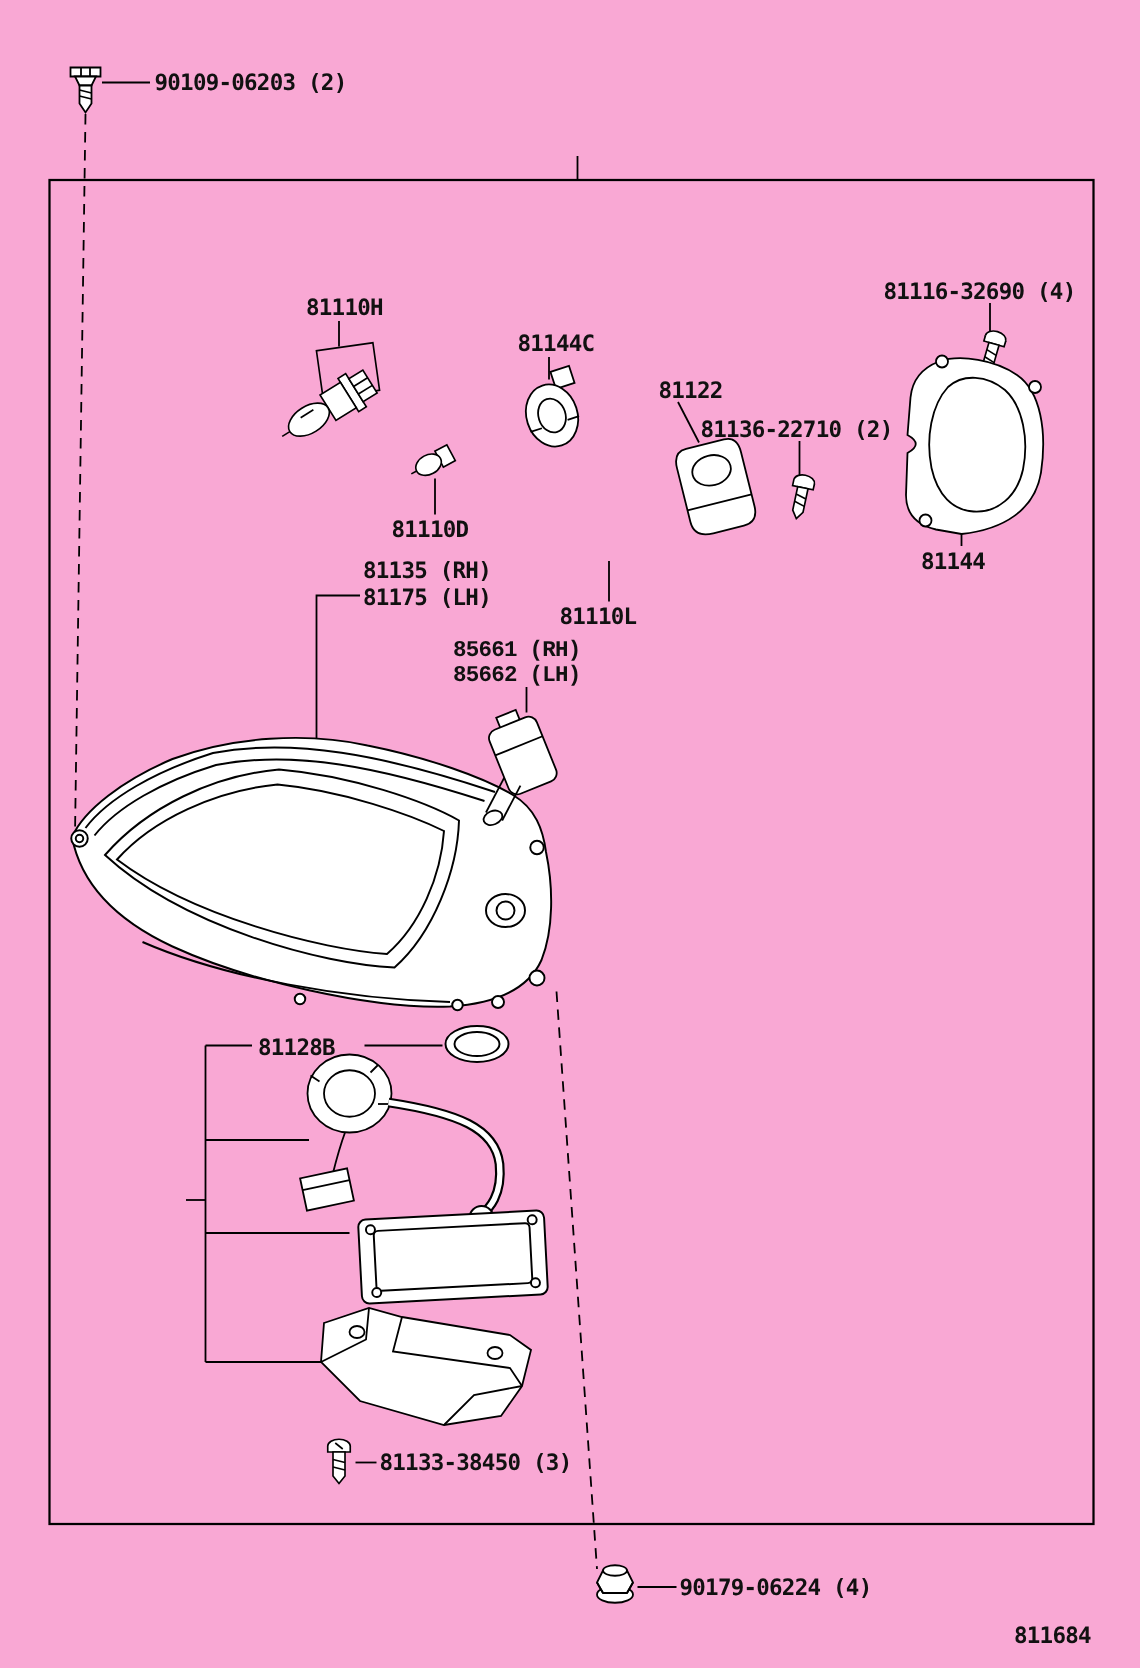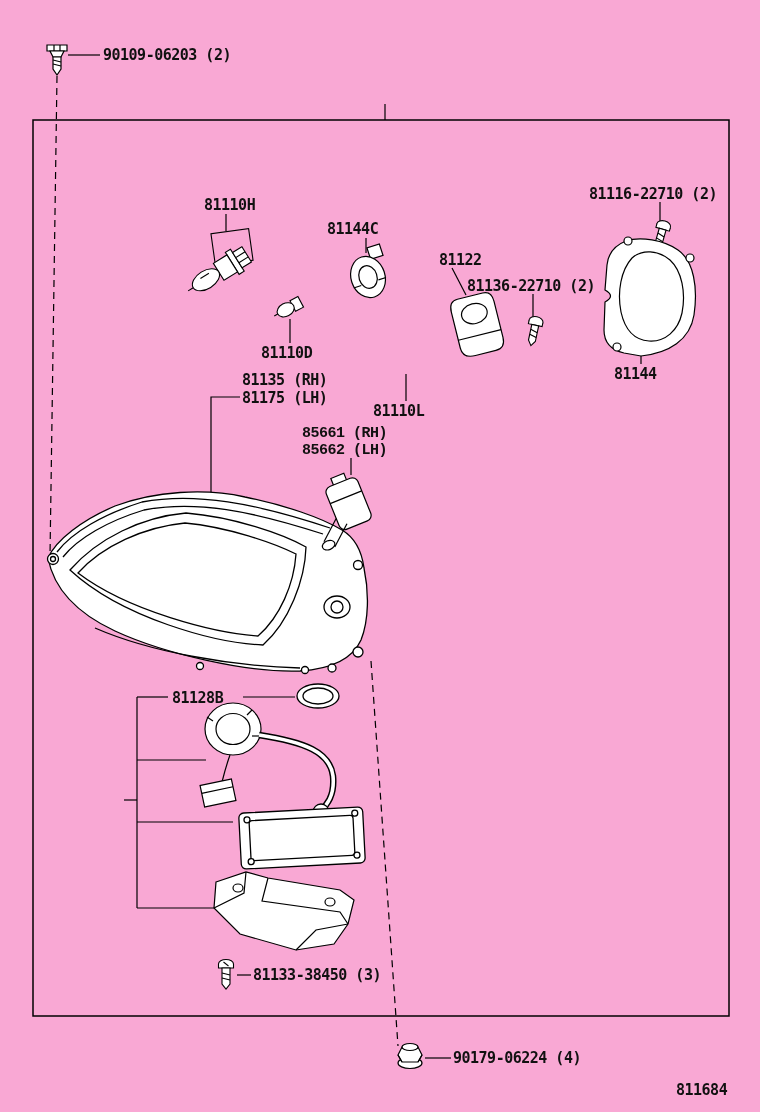--- a/index.html
+++ b/index.html
@@ -220,27 +220,27 @@
       <line x1="-12" y1="-1" x2="-8" y2="6"></line>
       <line x1="12" y1="-1" x2="8" y2="6"></line>
     </g>
   </svg>
 
   <div class="lbl" style="left:103px; top:47px;">90109-06203 (2)</div>
 
 
   <div class="lbl" style="left:204px; top:197px;">81110H</div>
 
-  <div class="lbl" style="left:327px; top:221px;">81144C</div>
+  <div class="lbl" style="left:345px; top:221px;">81144C</div>
 
   <div class="lbl" style="left:439px; top:252px;">81122</div>
 
   <div class="lbl" style="left:467px; top:278px;">81136-22710 (2)</div>
 
-  <div class="lbl" style="left:589px; top:186px;">81116-22710 (2)</div>
+  <div class="lbl" style="left:589px; top:186px;">81116-32690 (4)</div>
 
   <div class="lbl" style="left:614px; top:366px;">81144</div>
 
   <div class="lbl" style="left:261px; top:345px;">81110D</div>
 
   <div class="lbl g18" style="left:242px; top:371px;">
     <span>81135 (RH)</span>
     <span>81175 (LH)</span>
   </div>
 

